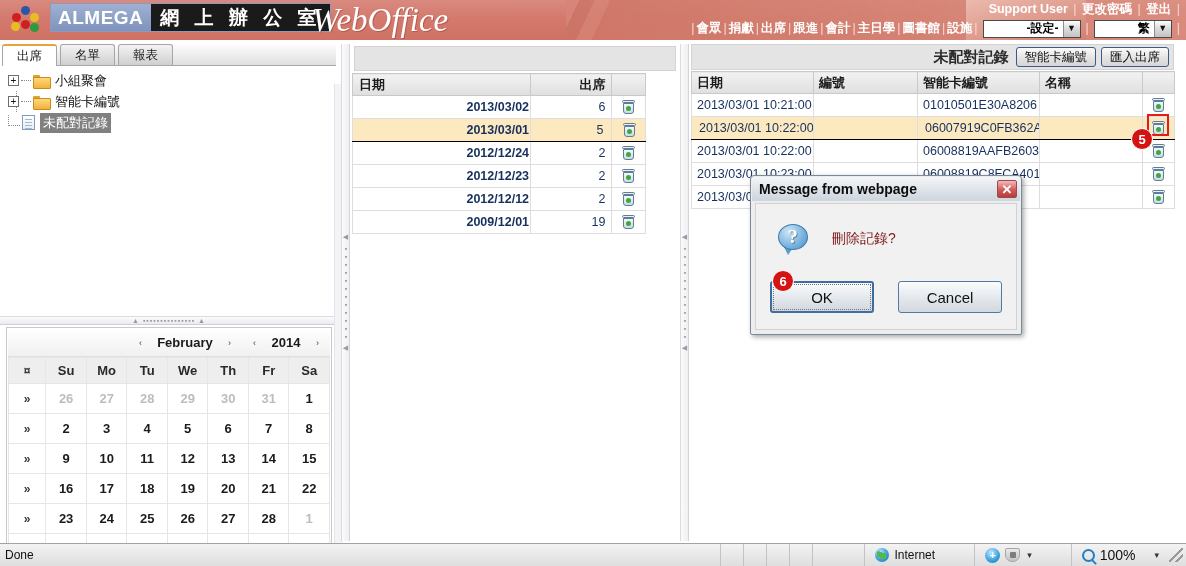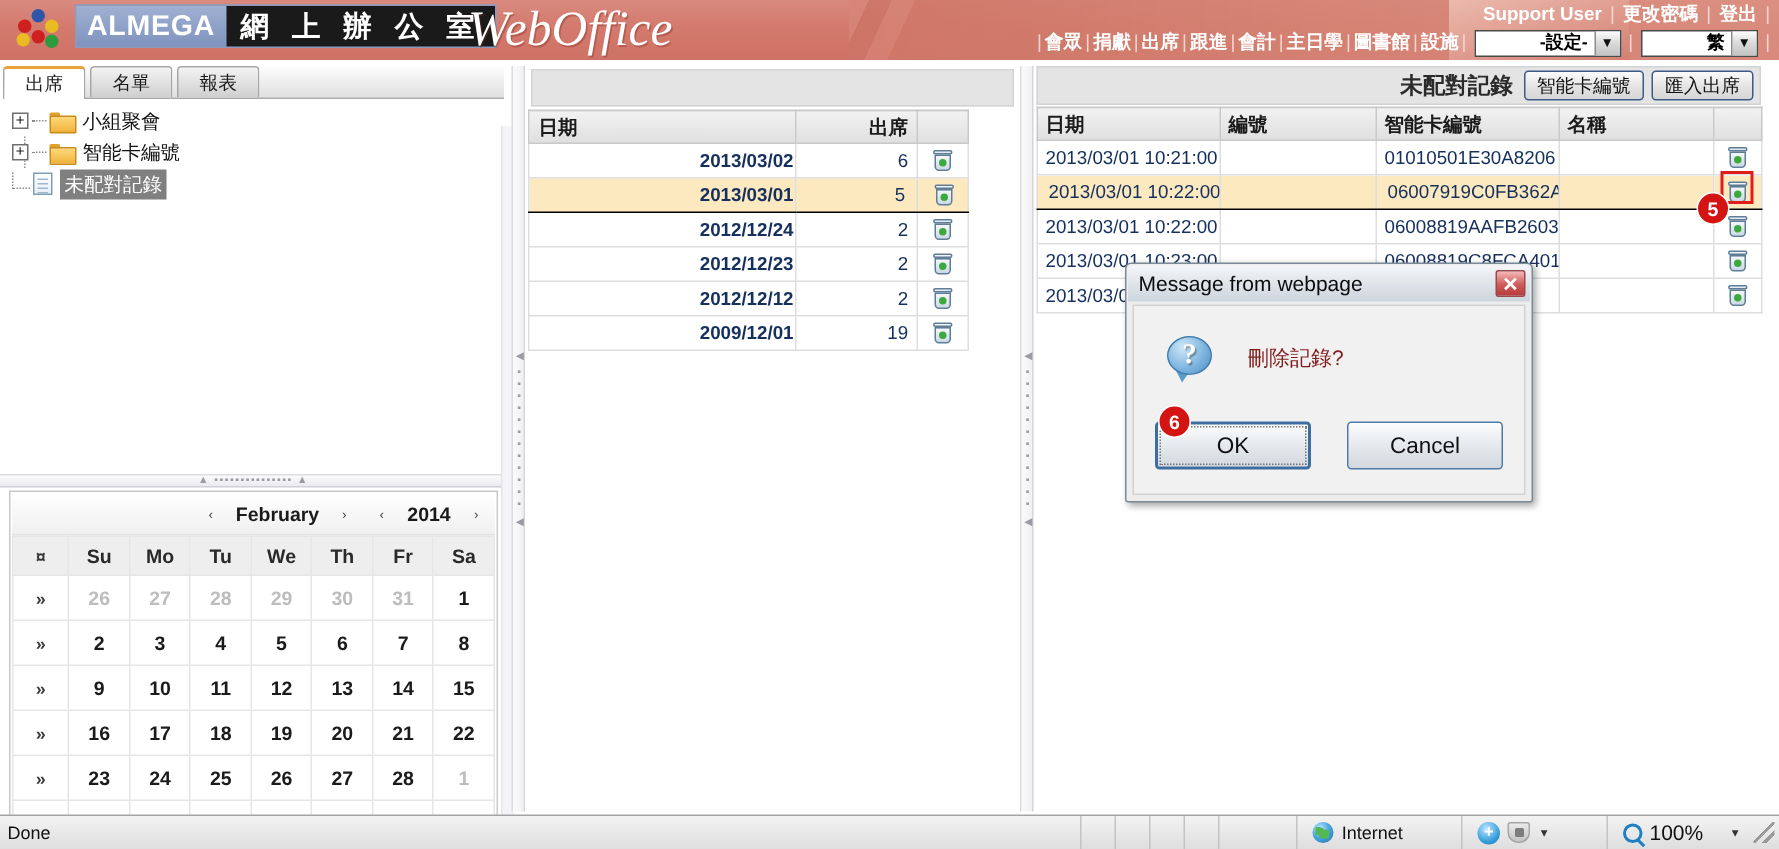--- a/index.html
+++ b/index.html
@@ -345,21 +345,21 @@
     box-shadow: 2px 2px 5px rgba(0,0,0,.35);
     z-index: 40;
   }
   #dlgtitle {
     height: 24px; margin: 1px;
     background: linear-gradient(to bottom,#f4f6f8,#dbe1e7 60%,#cdd5dd);
     border-radius: 3px 3px 0 0;
     display:flex; align-items:center; padding: 0 3px 0 7px;
   }
   #dlgtitle .t {
-    flex: 1; font-size: 14px; font-weight: normal; color:#0c0c0c;
+    flex: 1; font-size: 14px; font-weight: bold; color:#0c0c0c;
     font-family: "Liberation Sans", sans-serif;
   }
   #dlgclose {
     width: 20px; height: 18px; border: 1px solid #9a4a4a; border-radius: 2px;
     background: linear-gradient(to bottom,#f4b9b9,#d15a5a 55%,#b93b3b);
     color:#fff; font-size: 13px; font-weight:bold; line-height: 15px;
     display:flex; align-items:center; justify-content:center;
   }
   #dlgbody {
     position:absolute; left: 4px; top: 27px; right: 4px; bottom: 4px;

